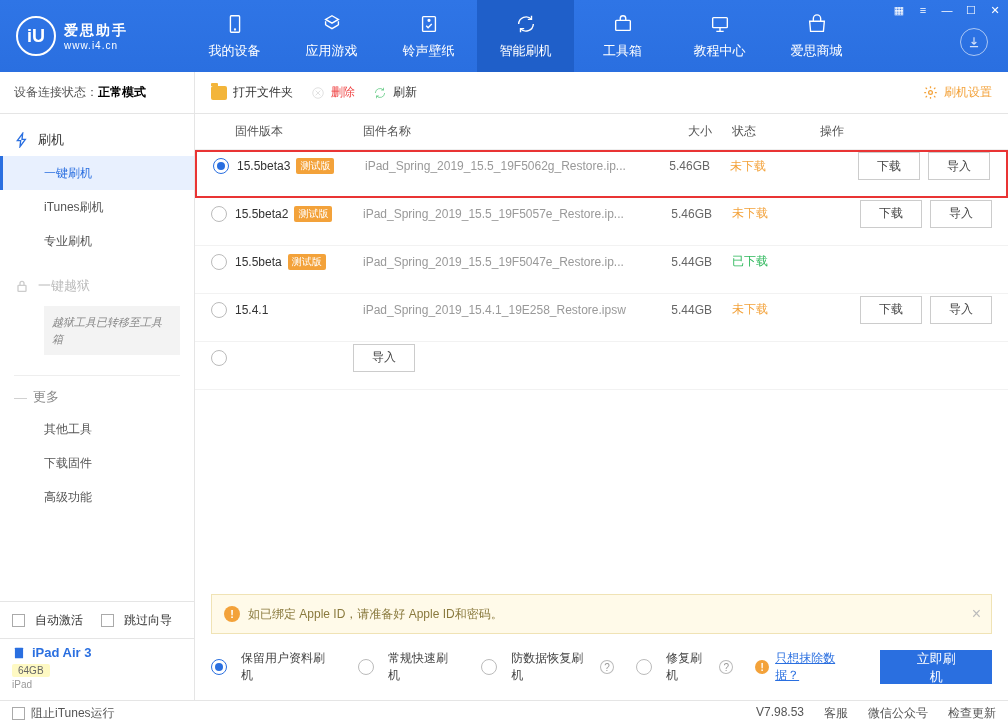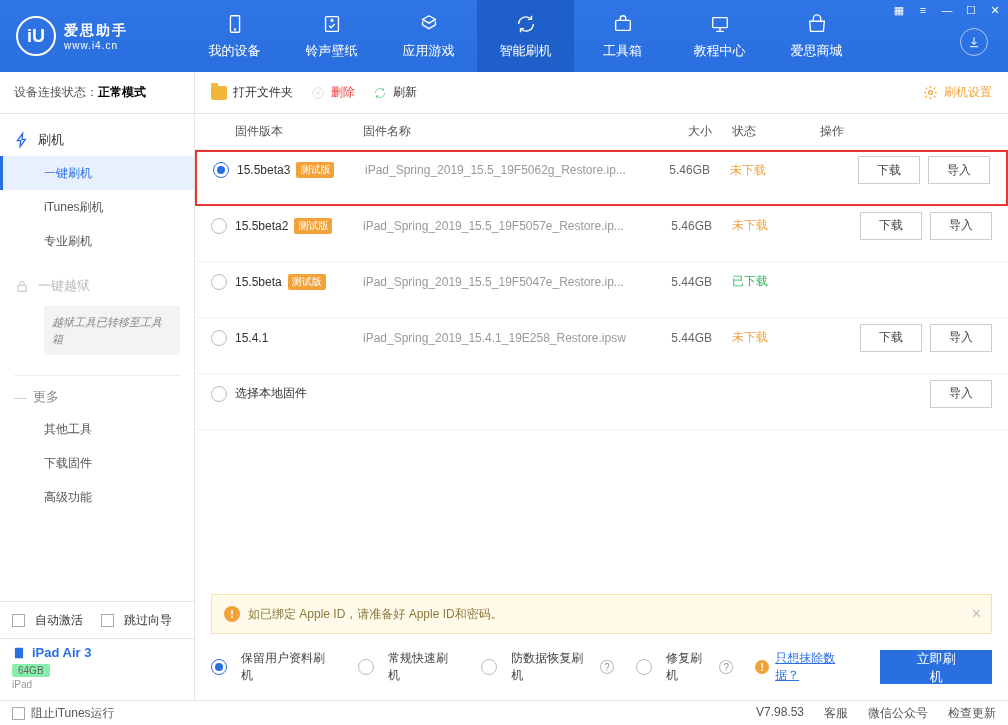--- a/index.html
+++ b/index.html
@@ -41,21 +41,21 @@
 .side-sep { height: 1px; background: #eee; margin: 6px 14px; }
 .side-extra { display: flex; align-items: center; gap: 6px; height: 30px; padding: 0 14px; color: #888; font-size: 13px; }
 .side-extra .dash { color: #ccc; }
 
 .sidebar-footer { border-top: 1px solid #e5e5e5; }
 .sf-row { display: flex; align-items: center; height: 36px; padding: 0 12px; gap: 10px; font-size: 12px; }
 .chk { width: 13px; height: 13px; border: 1px solid #aaa; display: inline-block; cursor: pointer; }
 .device-info { padding: 6px 12px 10px; }
 .device-name { display: flex; align-items: center; gap: 6px; color: #2a6fe0; font-size: 13px; font-weight: bold; }
 .device-name svg { width: 14px; height: 14px; fill: #2a6fe0; }
-.storage-badge { display: inline-block; background: #86efac; color: #666; padding: 1px 6px; border-radius: 2px; font-size: 10px; margin-top: 4px; }
+.storage-badge { display: inline-block; background: #fef9c3; color: #666; padding: 1px 6px; border-radius: 2px; font-size: 10px; margin-top: 4px; }
 .device-type { color: #999; font-size: 10px; margin-top: 2px; }
 
 
 .main { flex: 1; display: flex; flex-direction: column; }
 .toolbar { height: 42px; border-bottom: 1px solid #e5e5e5; display: flex; align-items: center; padding: 0 16px; gap: 18px; }
 .tb-btn { display: flex; align-items: center; gap: 6px; font-size: 12px; color: #333; cursor: pointer; }
 .tb-btn.disabled { color: #ef4444; }
 .tb-btn .folder { width: 16px; height: 14px; background: #f3b53a; border-radius: 2px; position: relative; }
 .tb-btn .folder::before { content: ""; position: absolute; top: -3px; left: 0; width: 7px; height: 3px; background: #f3b53a; border-radius: 1px 1px 0 0; }
 .tb-icon { width: 14px; height: 14px; display: flex; align-items: center; justify-content: center; }
@@ -64,21 +64,21 @@
 .gear { width: 15px; height: 15px; }
 
 .table-head { height: 36px; display: flex; align-items: center; padding: 0 16px 0 40px; color: #555; font-size: 12px; border-bottom: 1px solid #eee; }
 .col-ver { width: 128px; }
 .col-name { flex: 1; }
 .col-size { width: 80px; text-align: right; padding-right: 20px; }
 .col-status { width: 80px; }
 .col-ops { width: 180px; padding-left: 8px; }
 
 .fw-list { flex: 1; overflow: auto; }
-.fw-row { height: 56px; display: flex; align-items: center; padding: 0 16px 16px 16px; border-bottom: 1px solid #f2f2f2; position: relative; }
+.fw-row { height: 48px; display: flex; align-items: center; padding: 0 16px 16px 16px; border-bottom: 1px solid #f2f2f2; position: relative; }
 .fw-row.highlight { border: 2px solid #e93434; }
 .radio { width: 16px; height: 16px; border: 1.5px solid #bbb; border-radius: 50%; margin-right: 8px; cursor: pointer; display: flex; align-items: center; justify-content: center; flex-shrink: 0; }
 .radio.checked { border-color: #2a6fe0; }
 .radio.checked::after { content: ""; width: 8px; height: 8px; background: #2a6fe0; border-radius: 50%; }
 .fw-ver { width: 128px; display: flex; align-items: center; gap: 6px; color: #333; font-weight: 500; }
 .beta-tag { background: #f3a23a; color: #fff; font-size: 10px; padding: 1px 4px; border-radius: 2px; }
 .fw-name { flex: 1; color: #999; font-size: 12px; overflow: hidden; text-overflow: ellipsis; white-space: nowrap; padding-right: 20px; }
 .fw-size { width: 80px; text-align: right; padding-right: 20px; color: #666; }
 .fw-status { width: 80px; font-size: 12px; }
 .fw-status.not { color: #f3a23a; }
@@ -126,34 +126,34 @@
           <svg viewBox="0 0 24 24">
             <rect x="7" y="3" width="10" height="18" rx="1"></rect>
             <circle cx="12" cy="18" r="0.5" fill="#fff"></circle>
           </svg>
         </span>
         <span>我的设备</span>
       </div>
       <div class="nav-item">
         <span class="nav-icon">
           <svg viewBox="0 0 24 24">
+            <path d="M12 3l7 4-7 4-7-4z M5 13l7 4 7-4 M5 9v4 M19 9v4"></path>
+          </svg>
+        </span>
+        <span>应用游戏</span>
+      </div>
+      <div class="nav-item">
+        <span class="nav-icon">
+          <svg viewBox="0 0 24 24">
             <rect x="5" y="4" width="14" height="16" rx="1"></rect>
             <circle cx="12" cy="8" r="1" fill="#fff"></circle>
             <path d="M9 14l2 2 4-4"></path>
           </svg>
         </span>
         <span>铃声壁纸</span>
-      </div>
-      <div class="nav-item">
-        <span class="nav-icon">
-          <svg viewBox="0 0 24 24">
-            <path d="M12 3l7 4-7 4-7-4z M5 13l7 4 7-4 M5 9v4 M19 9v4"></path>
-          </svg>
-        </span>
-        <span>应用游戏</span>
       </div>
       <div class="nav-item active">
         <span class="nav-icon">
           <svg viewBox="0 0 24 24">
             <path d="M4 12a8 8 0 0 1 14-5M20 12a8 8 0 0 1-14 5"></path>
             <path d="M18 3v4h-4M6 21v-4h4"></path>
           </svg>
         </span>
         <span>智能刷机</span>
       </div>
@@ -347,21 +347,20 @@
     <div class="fw-name">iPad_Spring_2019_15.4.1_19E258_Restore.ipsw</div>
     <div class="fw-size">5.44GB</div>
     <div class="fw-status not">未下载</div>
     <div class="fw-ops">
       <button class="btn">下载</button>
       <button class="btn">导入</button>
     </div>
         </div>
         <div class="fw-row">
   <span class="radio"></span>
-  <div class="fw-ver" style="width:auto;flex:1">选择本地固件</div>
   <div class="fw-ops">
     <button class="btn">导入</button>
   </div>
         </div>
       </div>
 
     <div class="notice">
       <span class="warn">!</span>
       <span>如已绑定 Apple ID，请准备好 Apple ID和密码。</span>
       <span class="close">×</span>

